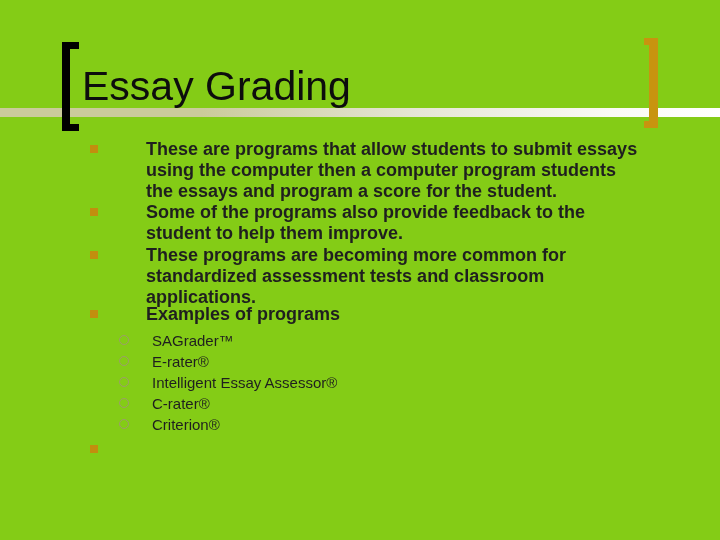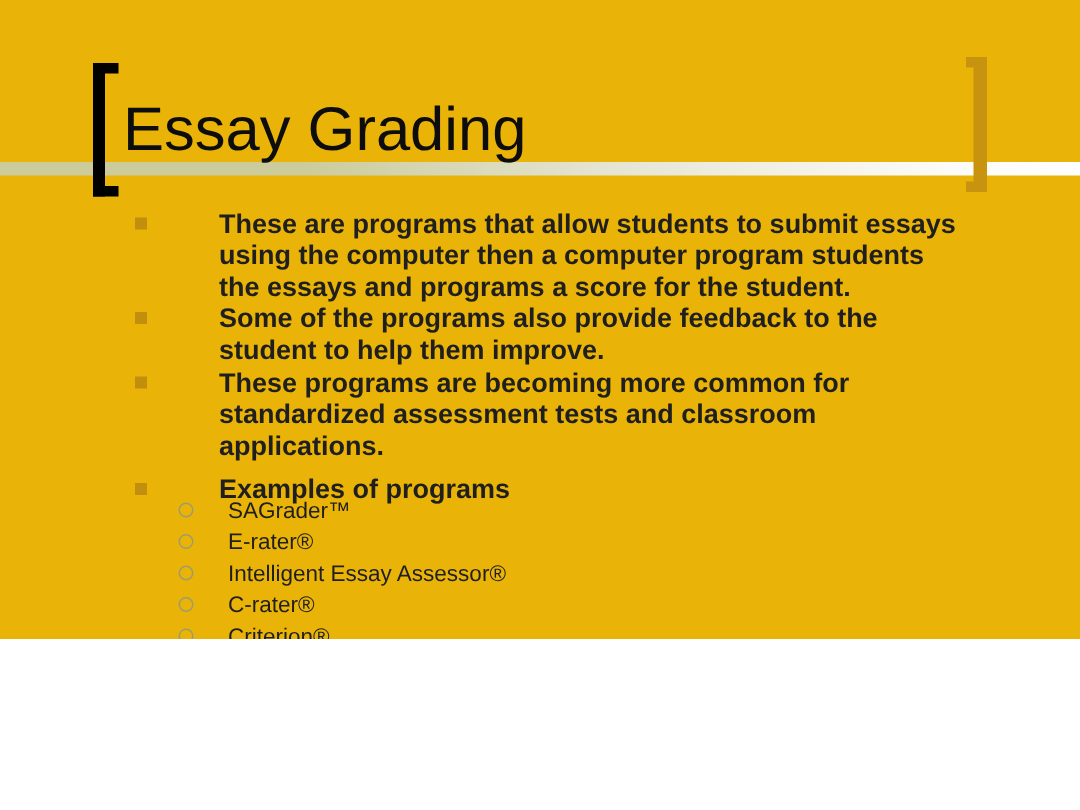--- a/index.html
+++ b/index.html
@@ -1,20 +1,20 @@
 <!DOCTYPE html>
 <html><head>
 <meta charset="utf-8">
 <style>
   html, body { margin: 0; padding: 0; background: #fff; }
   .slide {
     position: relative;
     width: 720px;
-    height: 426px;
-    background: #eab308;
+    height: 540px;
+    background: #84cc16;
     font-family: "Liberation Sans", sans-serif;
     overflow: hidden;
   }
   
   .title-rule {
     position: absolute;
     left: 0; top: 108px;
     width: 720px; height: 9px;
     background: linear-gradient(90deg, #CBCB9B 0%, #CBCB9B 28%, #E6E6D6 58%, #FAFAF5 85%, #FFFFFF 100%);
     z-index: 1;
@@ -68,21 +68,21 @@
     margin-left: 20px;
     font-size: 18px;
     line-height: 21px;
     font-weight: 700;
     color: #1F1F1F;
   }
   .btext > div { white-space: nowrap; }
   .b1 { top: 139px; }
   .b2 { top: 202px; }
   .b3 { top: 245px; }
-  .b4 { top: 316px; }
+  .b4 { top: 304px; }
   .subs {
     position: absolute;
     left: 88px; top: 330px;
     width: 610px;
   }
   .sub-row {
     display: flex;
     align-items: flex-start;
     height: 21px;
   }
@@ -120,21 +120,21 @@
   <div class="bracket-left"></div>
   <div class="bracket-right"></div>
 
   <h1 class="slide-title">Essay Grading</h1>
 
   <div class="bullet b1">
     <span class="sq"></span>
     <div class="btext">
       <div>These are programs that allow students to submit essays</div>
       <div>using the computer then a computer program students</div>
-      <div>the essays and programs a score for the student.</div>
+      <div>the essays and program a score for the student.</div>
     </div>
   </div>
 
   <div class="bullet b2">
     <span class="sq"></span>
     <div class="btext">
       <div>Some of the programs also provide feedback to the</div>
       <div>student to help them improve.</div>
     </div>
   </div>

